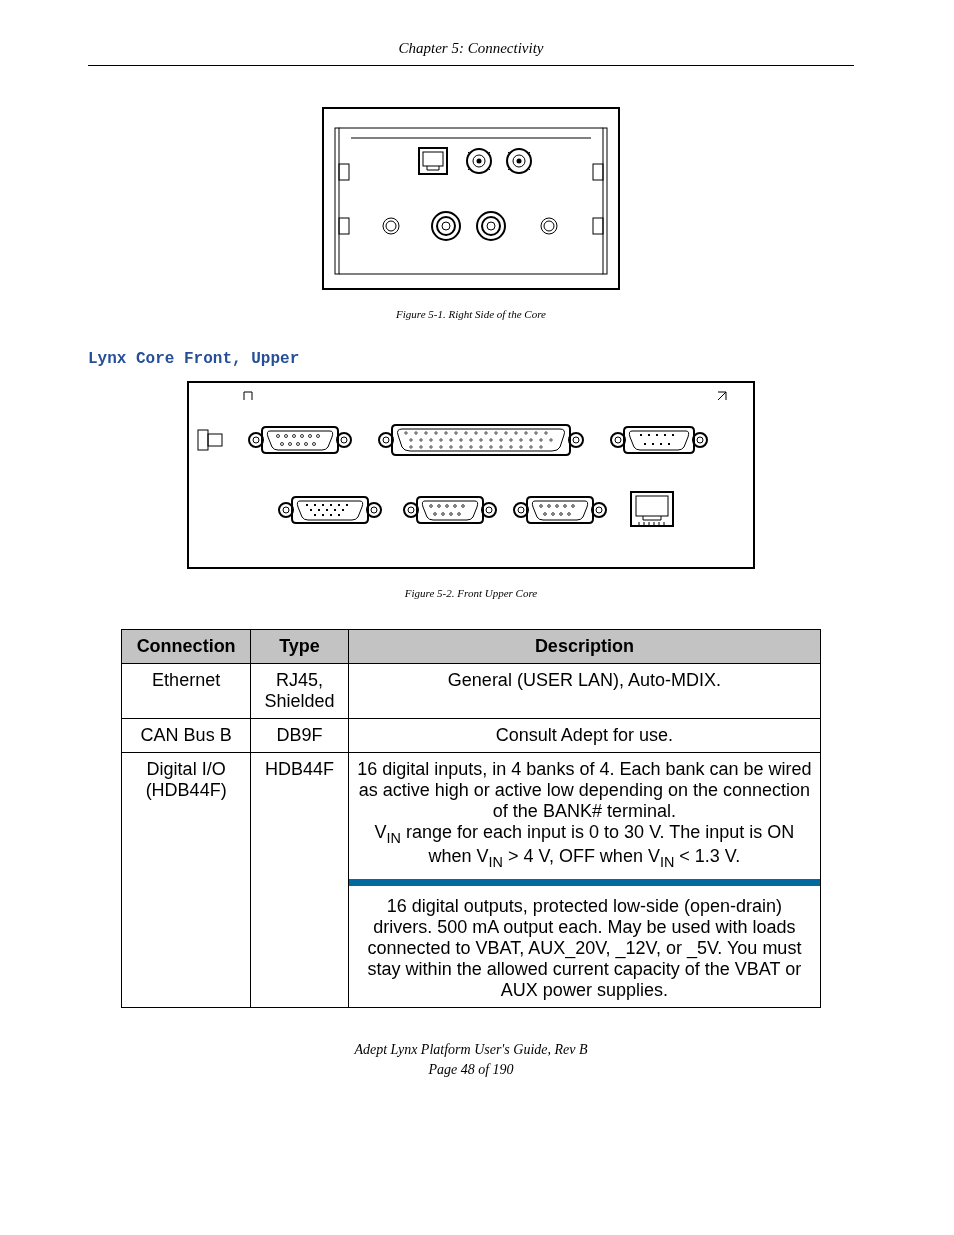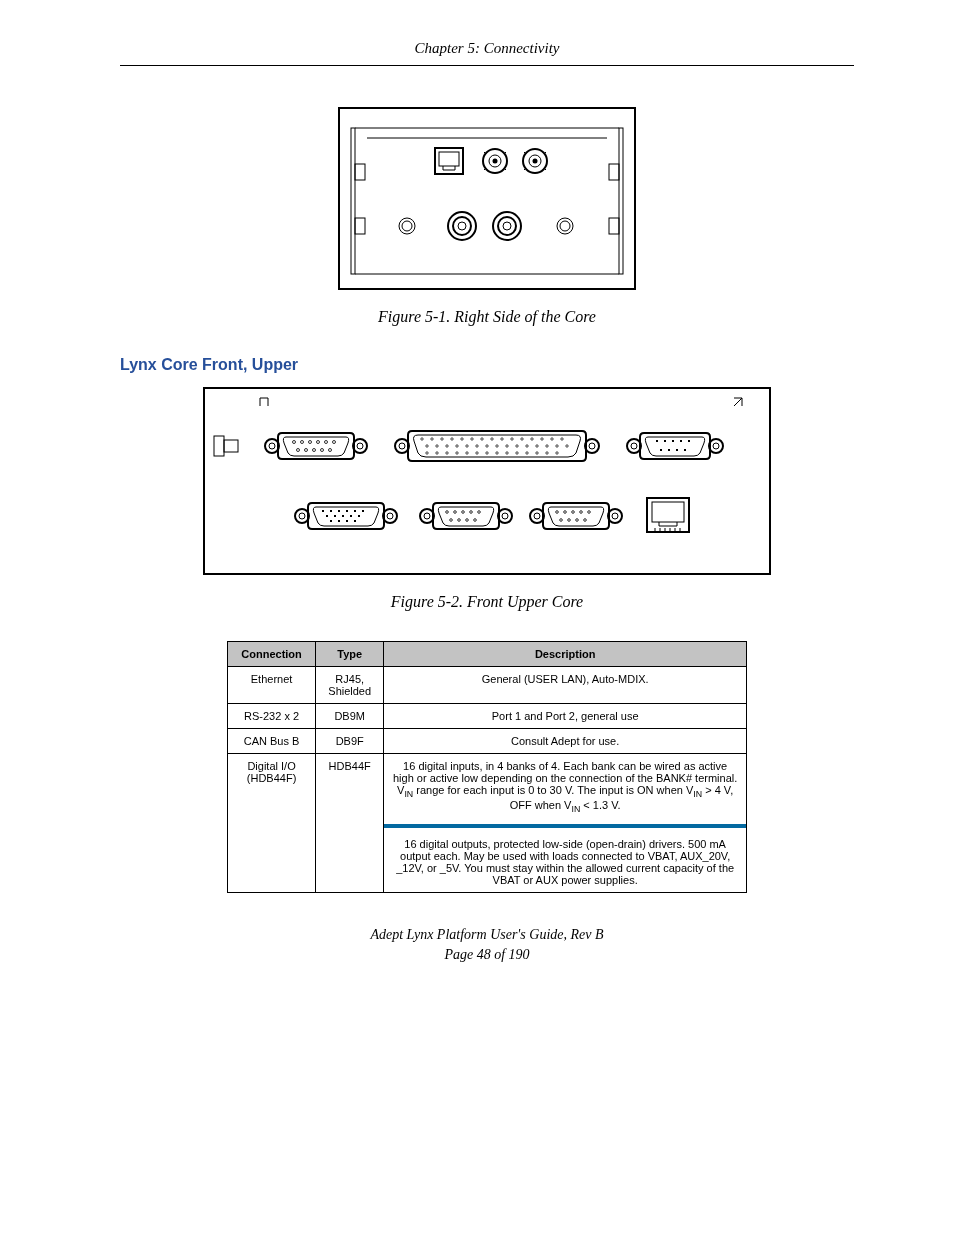--- a/index.html
+++ b/index.html
@@ -5,58 +5,58 @@
   body {
     margin: 0;
     padding: 0;
     font-family: Verdana, Geneva, sans-serif;
     font-size: 13px;
     color: #000;
     background: #fff;
     width: 954px;
   }
   .page {
-    padding: 40px 100px 30px 120px;
+    padding: 40px 100px 30px 88px;
     box-sizing: border-box;
   }
   .chapter-header {
     text-align: center;
     font-family: "Palatino Linotype", Palatino, Georgia, serif;
     font-style: italic;
     font-size: 15px;
     padding-bottom: 8px;
     border-bottom: 1px solid #000;
     margin-bottom: 40px;
   }
   .figure-block {
     text-align: center;
     margin: 0 auto 30px auto;
   }
   .figure-caption {
     font-family: "Palatino Linotype", Palatino, Georgia, serif;
     font-style: italic;
-    font-size: 16px;
+    font-size: 11px;
     margin-top: 14px;
     text-align: center;
   }
   .section-heading {
     color: #264f9a;
     font-weight: bold;
     font-size: 16px;
     margin: 30px 0 12px 0;
-    font-family: Liberation Sans, sans-serif;
+    font-family: Liberation Mono, monospace;
   }
   .svg-box {
     display: inline-block;
   }
   table.conn {
     border-collapse: collapse;
     margin: 20px auto 0 auto;
-    width: 520px;
-    font-size: 11px;
+    width: 700px;
+    font-size: 18px;
   }
   table.conn th, table.conn td {
     border: 1px solid #000;
     padding: 6px 8px;
     vertical-align: top;
     text-align: center;
   }
   table.conn th {
     background: #c3c3c3;
     font-weight: bold;
@@ -65,21 +65,21 @@
   .sub { vertical-align: sub; font-size: 0.8em; }
   .footer {
     text-align: center;
     font-family: Liberation Serif, serif;
     font-style: italic;
     font-size: 14px;
     margin-top: 32px;
     line-height: 1.4;
   }
   .desc-stack > div:first-child {
-    border-bottom: 4px solid #0369a1;
+    border-bottom: 7px solid #0369a1;
     margin: -6px -8px 0 -8px;
     padding: 6px 8px 10px 8px;
   }
   .desc-stack > div:last-child {
     margin: 0 -8px -6px -8px;
     padding: 10px 8px 6px 8px;
   }
 </style>
 </head>
 <body>
@@ -353,25 +353,20 @@
         <th>Description</th>
       </tr>
     </thead>
     <tbody>
       <tr>
         <td>Ethernet</td>
         <td>RJ45, Shielded</td>
         <td>General (USER LAN), Auto-MDIX.</td>
       </tr>
       <tr>
-        <td>RS-232 x 2</td>
-        <td>DB9M</td>
-        <td>Port 1 and Port 2, general use</td>
-      </tr>
-      <tr>
         <td>CAN Bus B</td>
         <td>DB9F</td>
         <td>Consult Adept for use.</td>
       </tr>
       <tr>
         <td>Digital I/O (HDB44F)</td>
         <td>HDB44F</td>
         <td>
           <div class="desc-stack">
             <div>

